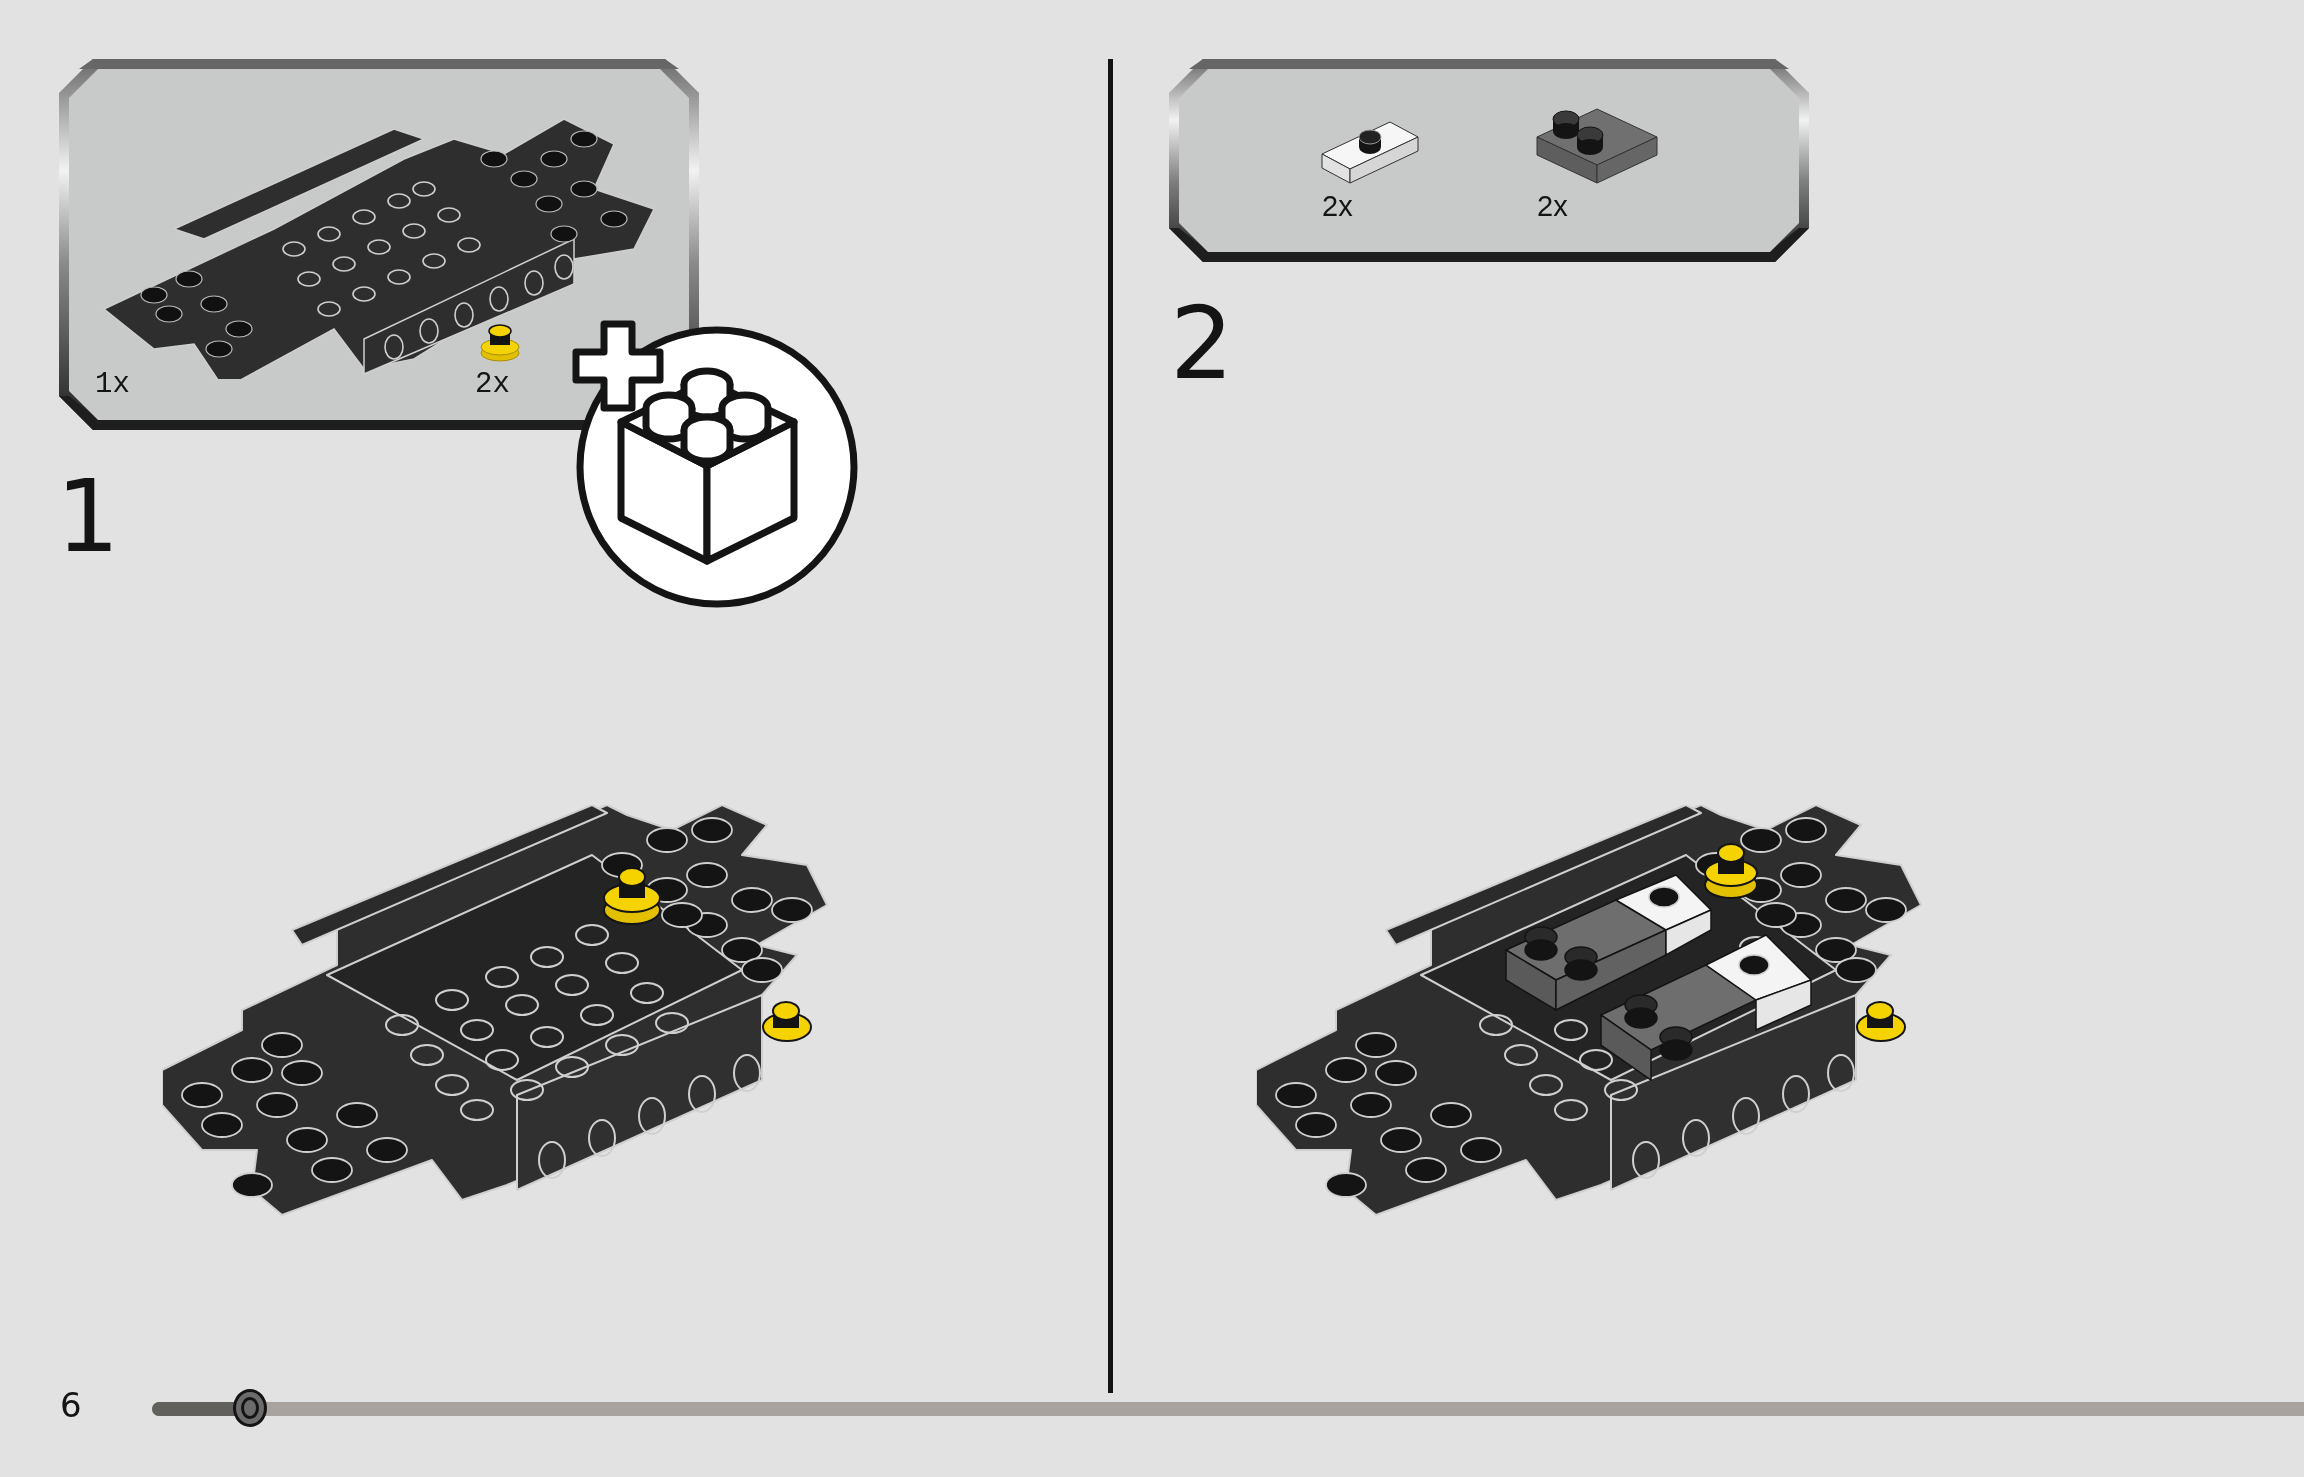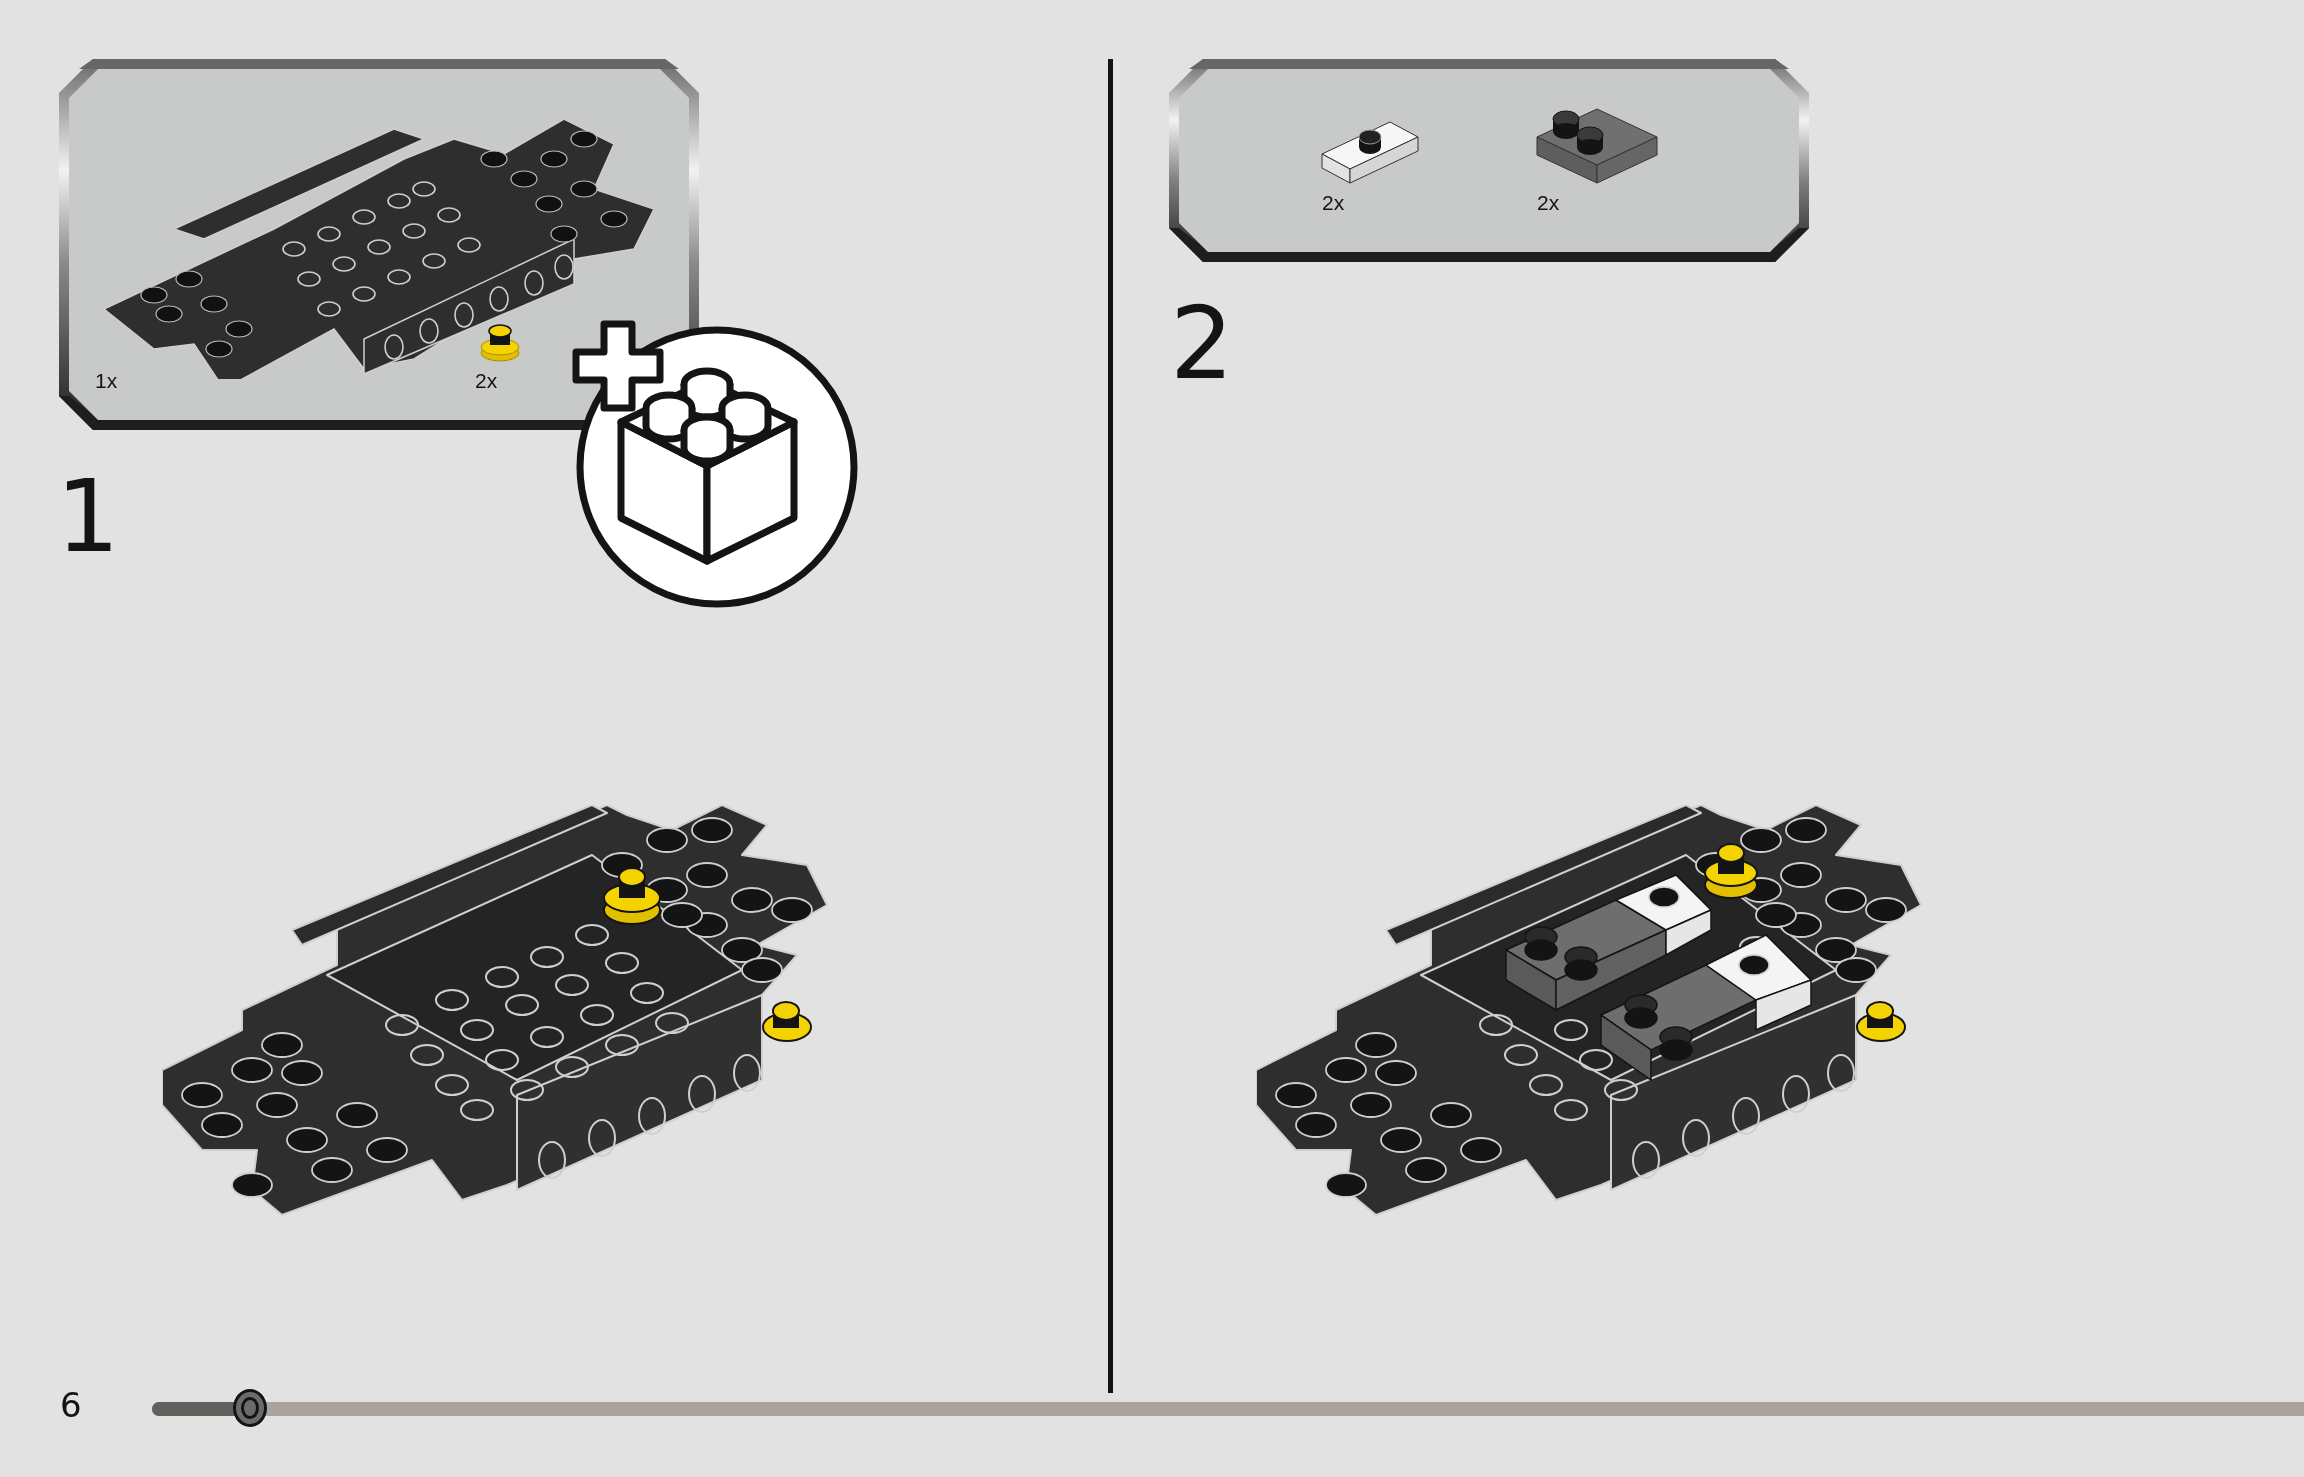--- a/index.html
+++ b/index.html
@@ -5,35 +5,35 @@
   html, body { margin:0; padding:0; }
   body {
     width:2304px; height:1477px; position:relative; overflow:hidden;
     background:#e2e2e2;
     font-family:"Liberation Sans", "DejaVu Sans", sans-serif;
     color:#141414;
   }
   .abs { position:absolute; }
   .parts-panel { position:absolute; }
   .parts-panel svg { position:absolute; left:0; top:0; }
-  .qty { position:absolute; font-size:21px; color:#141414; line-height:1; }
+  .qty { position:absolute; font-size:29px; color:#141414; line-height:1; }
   .step-number { position:absolute; font-family:"DejaVu Sans", sans-serif; font-size:100px; line-height:1; color:#141414; }
   .divider { position:absolute; left:1108px; top:59px; width:5px; height:1334px; background:#141414; }
   .page-number { position:absolute; left:60px; top:1388px; font-family:"DejaVu Sans", sans-serif; font-size:34px; line-height:1; color:#141414; }
   .progress-track { position:absolute; left:152px; top:1402px; right:0; height:14px; background:#a8a39f; border-radius:7px 0 0 7px; }
   .progress-fill { position:absolute; left:152px; top:1402px; width:100px; height:14px; background:#62605d; border-radius:7px 0 0 7px; }
   .progress-knob { position:absolute; left:233px; top:1389px; width:34px; height:38px; box-sizing:border-box; border-radius:50%; background:#6b6b6b; border:3px solid #141414; }
   .progress-knob::after { content:""; position:absolute; left:5px; top:5px; right:5px; bottom:5px; border-radius:50%; border:3px solid #141414; }
   .new-brick-callout { position:absolute; left:576px; top:326px; width:282px; height:282px; }
   .model { position:absolute; }
 </style>
 </head>
 <body>
 
-<div class="parts-panel" style="left:59px;top:59px;width:640px;height:371px;">
+<div class="parts-panel" style="left:59px;top:59px;width:640px;height:371px;font-family:Liberation Mono, monospace;">
   <svg width="640" height="371" viewBox="0 0 640 371">
     <defs>
       <linearGradient id="sideGrad1" x1="0" y1="0" x2="0" y2="1">
         <stop offset="0" stop-color="#6a6a6a"></stop>
         <stop offset="0.3" stop-color="#f2f2f2"></stop>
         <stop offset="0.55" stop-color="#8a8a8a"></stop>
         <stop offset="1" stop-color="#1e1e1e"></stop>
       </linearGradient>
     </defs>
     <polygon points="34,0 606,0 640,34 640,337 606,371 34,371 0,337 0,34" fill="url(#sideGrad1)"></polygon>

